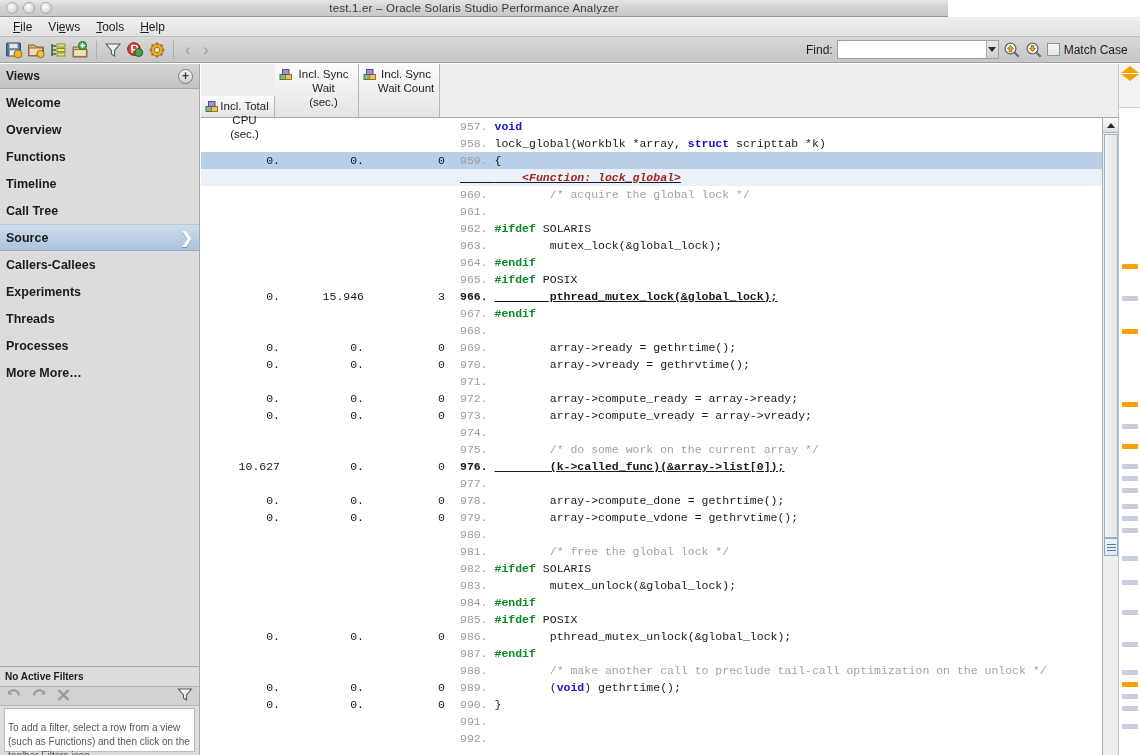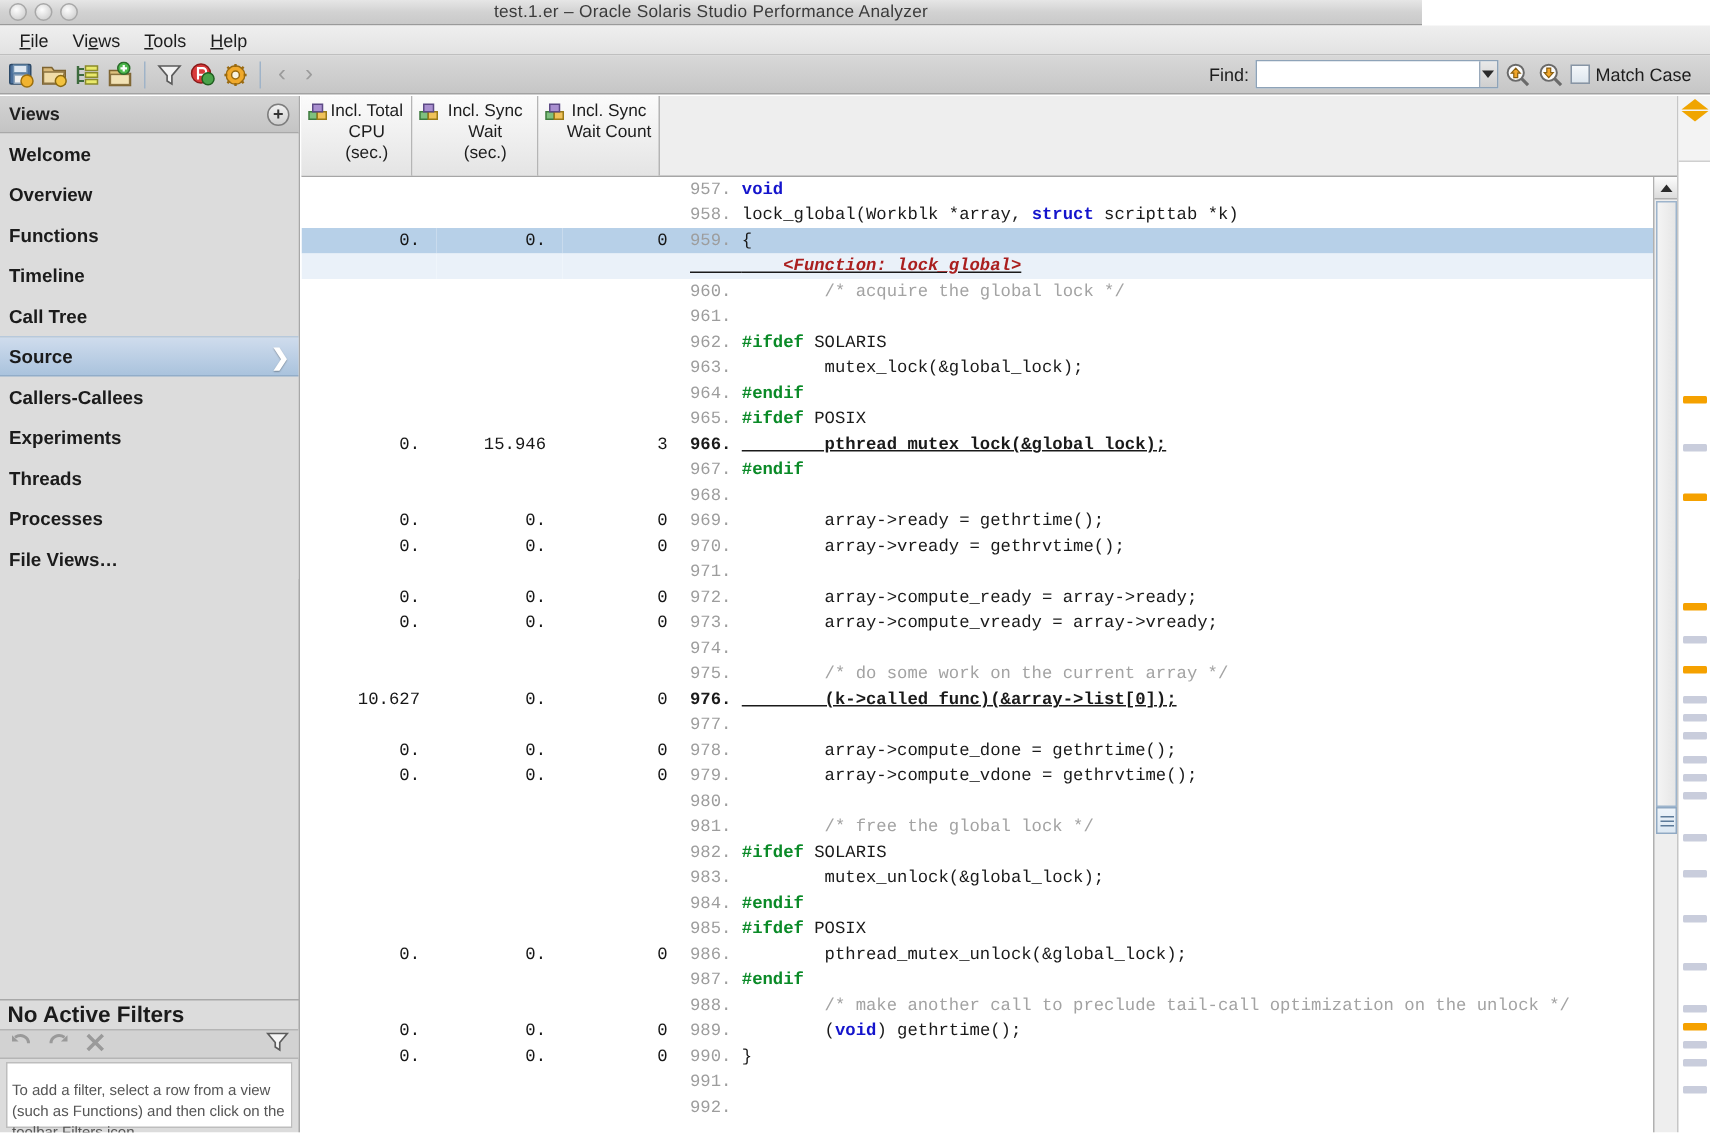--- a/index.html
+++ b/index.html
@@ -115,21 +115,21 @@
     text-shadow: 0 1px 1px rgba(0,0,0,.35);
   }
 
   
   .filters {
     position: absolute; left: 0; top: 666px; width: 200px; height: 89px;
     background: #dcdcdc; border-top: 1px solid #a8a8a8; border-right: 1px solid #a8a8a8;
   }
   .filters-title {
     height: 19px; display: flex; align-items: center; padding-left: 5px;
-    font-weight: bold; font-size: 15px; color: #1b1b1b;
+    font-weight: bold; font-size: 10px; color: #1b1b1b;
   }
   .filters-toolbar {
     height: 20px; background: #d2d2d2; border-top: 1px solid #b5b5b5;
     border-bottom: 1px solid #b5b5b5;
     display: flex; align-items: center; padding: 0 6px; gap: 9px;
   }
   .filters-note {
     margin: 2px 4px 0 4px; background: #ffffff; border: 1px solid #bdbdbd;
     height: 44px; padding: 12px 3px; font-size: 10px; color: #555; line-height: 14px;
   }
@@ -144,21 +144,21 @@
     display: flex; background: #eeeeee; border-bottom: 1px solid #a6a6a6;
   }
   .colh {
     border-right: 1px solid #b5b5b5;
     background: linear-gradient(to bottom,#fbfbfb,#e4e4e4);
     display: flex; padding: 3px 4px 0 4px;
     font-size: 11.5px; color: #1d1d1d;
   }
   .colh .ctext { text-align: center; flex: 1; line-height: 14px; }
   .colh-icon { width: 14px; height: 14px; flex: none; margin-top: 1px; }
-  .colh1 { width: 74px; }
+  .colh1 { width: 74px; margin-top: 32px; }
   .colh2 { width: 84px; }
   .colh3 { width: 81px; }
   .srcheader {
     flex: 1; background: linear-gradient(to bottom,#fbfbfb,#e9e9e9);
     font-family: "Liberation Mono", monospace; font-size: 11px;
     color: #111; padding: 2px 0 0 4px; line-height: 12.6px;
     white-space: pre; overflow: hidden;
   }
 
   
@@ -378,21 +378,21 @@
         <div class="view-item">
           <span>Experiments</span>
         </div>
         <div class="view-item">
           <span>Threads</span>
         </div>
         <div class="view-item">
           <span>Processes</span>
         </div>
         <div class="view-item">
-          <span>File Views…</span>
+          <span>More More…</span>
         </div>
       </div>
   </div>
 
   <div class="filters">
     <div class="filters-title">No Active Filters</div>
     <div class="filters-toolbar">
       <span>
         <svg width="16" height="14" viewBox="0 0 16 14">
           <path d="M4 3.5C8 1 13 3 13 7.5" stroke="#9a9a9a" stroke-width="2" fill="none"></path>

